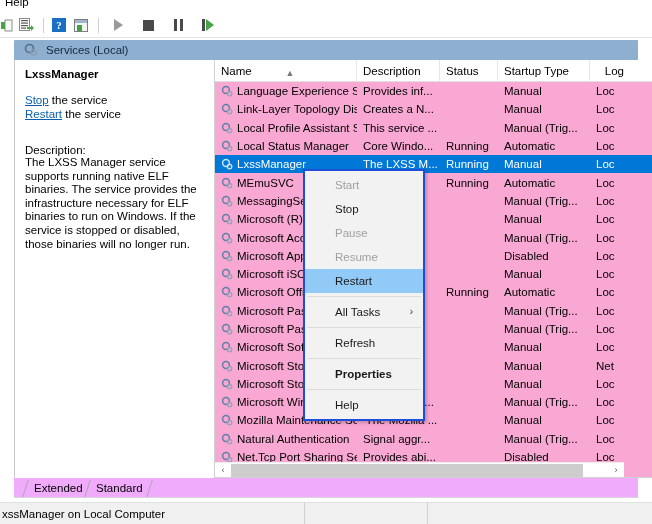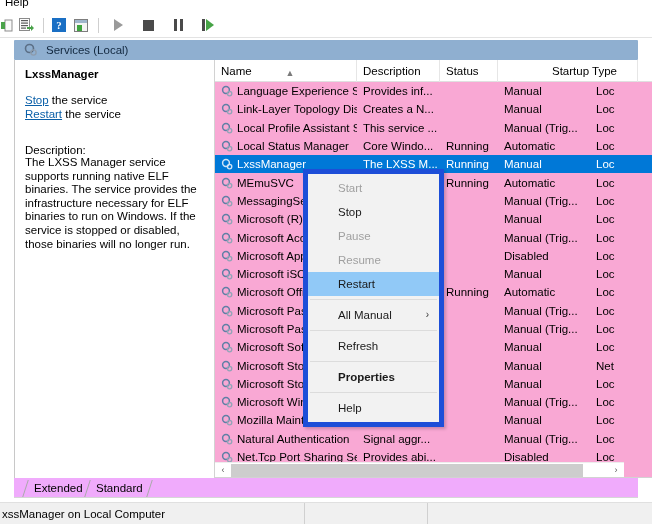--- a/index.html
+++ b/index.html
@@ -162,23 +162,23 @@
   .hs-arrow {
     width: 16px; height: 15px; display: flex;
     align-items: center; justify-content: center;
     font-size: 9px; color: #555;
   }
   .hs-track { flex: 1; height: 15px; position: relative; }
   .hs-thumb { position: absolute; top: 1px; left: 0; height: 13px; background: #cdcdcd; }
 
   
   .ctxmenu {
-    position: absolute; left: 303px; top: 169px; width: 141px;
+    position: absolute; left: 303px; top: 169px; width: 122px;
     background: #f2f2f2;
-    border: 5px solid #1d4ed8;
+    border: 2px solid #1d4ed8;
     box-shadow: 2px 2px 3px rgba(0,0,0,0.20);
     padding: 2px 0;
     z-index: 40;
   }
   .cm-item {
     height: 24px; line-height: 24px;
     padding-left: 30px; font-size: 11.5px;
     color: #1a1a1a; position: relative; white-space: nowrap;
   }
   .cm-item.disabled { color: #a0a0a0; }
@@ -305,21 +305,21 @@
 
   <div class="pane-right">
 
     <div class="lv-header">
       <div class="hcell" style="width:142px;">
         <span>Name</span>
         <span class="sortmark">▲</span>
       </div>
       <div class="hcell" style="width:83px;">Description</div>
       <div class="hcell" style="width:58px;">Status</div>
-      <div class="hcell" style="width:92px;margin-left:48px;">Startup Type</div>
+      <div class="hcell" style="width:92px;">Startup Type</div>
       <div class="hcell" style="width:34px;border-right:none;text-align:right;">Log</div>
     </div>
 
     <div class="lv-body" id="lv-body">
         <div class="row">
           <div class="cell c-name" style="width: 142px;">
             <span class="gear"><svg width="12" height="12" viewBox="0 0 12 12">
                 <circle cx="5" cy="5" r="3.4" fill="none" stroke="#5f7fa5" stroke-width="1.5"></circle>
                 <circle cx="8.6" cy="8.6" r="2.2" fill="none" stroke="#92a4b8" stroke-width="1.3"></circle>
               </svg></span>
@@ -607,21 +607,21 @@
     </div>
   </div>
 
   <div class="ctxmenu" id="ctxmenu">
       <div class="cm-item disabled"><span>Start</span></div>
       <div class="cm-item"><span>Stop</span></div>
       <div class="cm-item disabled"><span>Pause</span></div>
       <div class="cm-item disabled"><span>Resume</span></div>
       <div class="cm-item hl"><span>Restart</span></div>
       <div class="cm-sep"></div>
-      <div class="cm-item"><span>All Manual</span><span class="arrow">›</span></div>
+      <div class="cm-item"><span>All Tasks</span><span class="arrow">›</span></div>
       <div class="cm-sep"></div>
       <div class="cm-item"><span>Refresh</span></div>
       <div class="cm-sep"></div>
       <div class="cm-item bold"><span>Properties</span></div>
       <div class="cm-sep"></div>
       <div class="cm-item"><span>Help</span></div>
     </div>
 
   <div class="tabstrip">
     <div class="tab-div" style="left:2px;"></div>

